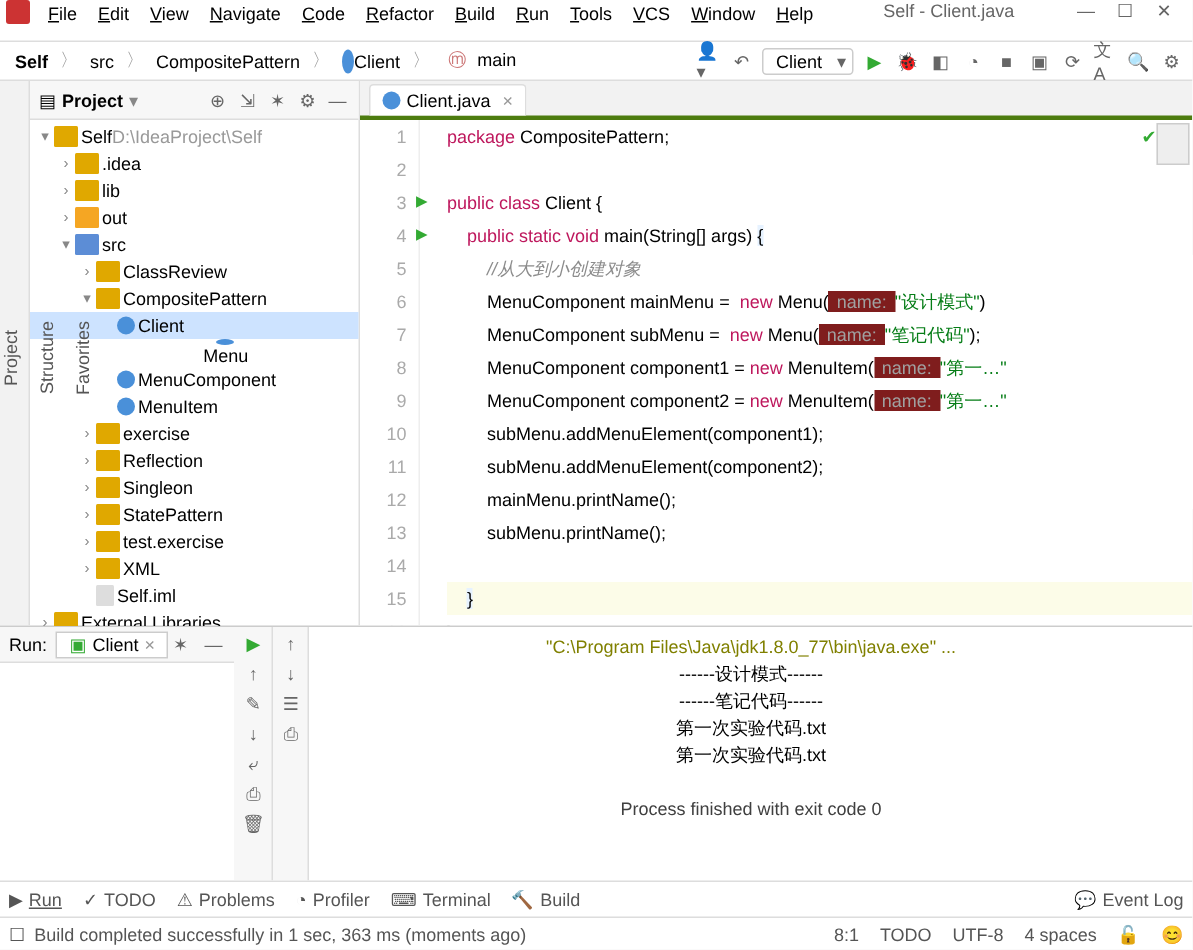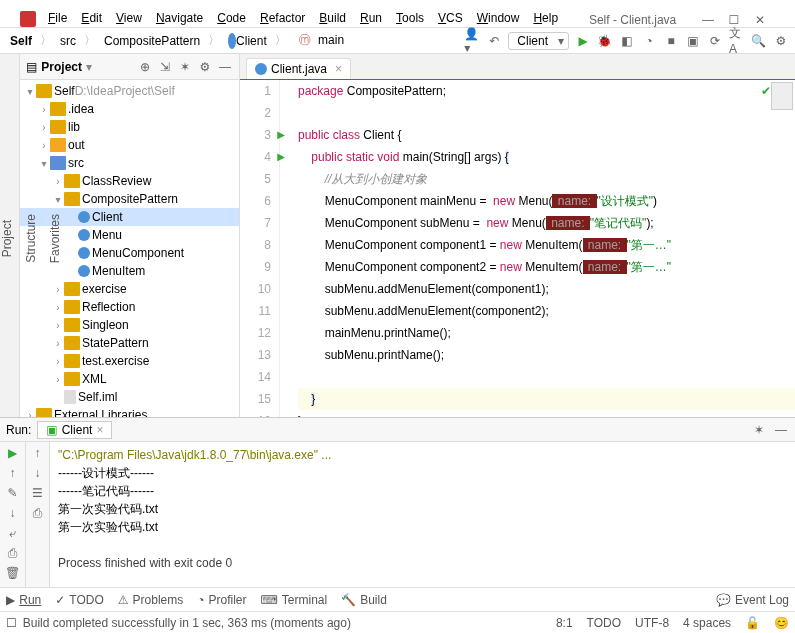--- a/index.html
+++ b/index.html
@@ -1,17 +1,17 @@
 <!DOCTYPE html>
 <html><head>
 <meta charset="utf-8">
 <style>
 * { margin: 0; padding: 0; box-sizing: border-box; font-family: "Segoe UI", Arial, sans-serif; font-size: 12px; }
 body { background: #f2f2f2; width: 795px; height: 633px; overflow: hidden; display: flex; flex-direction: column; }
-.titlebar { height: 28px; background: #fff; display: flex; align-items: flex-end; padding: 0 20px; border-bottom: 1px solid #ddd; }
+.titlebar { height: 28px; background: #fff; display: flex; align-items: flex-start; padding: 0 4px; border-bottom: 1px solid #ddd; }
 .titlebar .logo { width: 16px; height: 16px; background: #c33; border-radius: 2px; margin-right: 6px; }
 .titlebar .menus { display: flex; gap: 2px; }
 .titlebar .menus span { padding: 2px 6px; cursor: pointer; }
 .titlebar .title { flex: 1; text-align: center; color: #666; }
 .titlebar .winbtns { display: flex; gap: 12px; padding-right: 8px; }
 .titlebar .winbtns span { width: 14px; text-align: center; cursor: pointer; color: #666; }
 
 .navbar { height: 26px; background: #fff; display: flex; align-items: center; padding: 0 6px; border-bottom: 1px solid #ddd; }
 .crumb { display: flex; align-items: center; gap: 2px; }
 .crumb span { padding: 1px 4px; cursor: pointer; border-radius: 2px; }
@@ -35,38 +35,38 @@
 .tree-node .arrow { width: 12px; text-align: center; color: #888; font-size: 10px; }
 .tree-node .ticon { width: 16px; height: 14px; display: inline-block; margin-right: 2px; }
 .ticon.folder { background: #e0a800; border-radius: 1px; }
 .ticon.folder.blue { background: #5c8dd6; }
 .ticon.folder.orange { background: #f5a623; }
 .ticon.class-icon { background: #4a90d9; border-radius: 50%; width: 12px; height: 12px; }
 .ticon.file-icon { background: #ddd; border-radius: 1px; width: 12px; height: 14px; }
 .tree-node .muted { color: #999; }
 
 .editor-area { flex: 1; display: flex; flex-direction: column; overflow: hidden; position: relative; }
-.editor-tabs { height: 26px; display: flex; align-items: flex-end; background: #f2f2f2; border-bottom: 1px solid #4d7c0f; padding-left: 6px; }
+.editor-tabs { height: 26px; display: flex; align-items: flex-end; background: #f2f2f2; border-bottom: 3px solid #4d7c0f; padding-left: 6px; }
 .editor-tab { background: #fff; border: 1px solid #ddd; border-bottom: none; padding: 3px 8px; display: flex; align-items: center; gap: 4px; border-radius: 3px 3px 0 0; }
 .editor { flex: 1; display: flex; background: #fff; font-family: Consolas, monospace; overflow: hidden; position: relative; }
 .gutter { width: 40px; text-align: right; padding-right: 8px; color: #aaa; background: #fff; border-right: 1px solid #eee; }
 .gutter div { height: 22px; line-height: 22px; position: relative; }
 .gutter .runmark::after { content: "▶"; color: #3a3; position: absolute; right: -14px; font-size: 10px; }
 .code { flex: 1; padding-left: 18px; overflow: hidden; }
 .code div.line { height: 22px; line-height: 22px; white-space: pre; }
 .kw { color: #be185d; font-weight: normal; }
 .str { color: #067d17; }
 .cmt { color: #8c8c8c; font-style: italic; }
 .hint { color: #a0a0a0; background: #7f1d1d; padding: 0 2px; }
 .hl { background: #e6f2ff; }
 .caret-line { background: #fcfce8; }
 .check { position: absolute; right: 24px; top: 4px; color: #3a3; }
 .minimap { position: absolute; right: 2px; top: 2px; width: 22px; height: 28px; background: #eee; border: 1px solid #ccc; }
 
-.run-panel { height: 170px; border-top: 1px solid #ccc; background: #fff; display: flex; flex-direction: column; }
+.run-panel { height: 170px; border-top: 1px solid #ccc; background: #fff; display: flex; flex-direction: row; text-align: center; }
 .run-header { height: 24px; display: flex; align-items: center; padding: 0 6px; background: #f7f7f7; border-bottom: 1px solid #ddd; }
 .run-tab { background: #fff; border: 1px solid #ccc; padding: 1px 8px; display: flex; align-items: center; gap: 4px; margin-left:6px;}
 .run-header .right { margin-left: auto; display: flex; gap: 6px; }
 .run-body { flex: 1; display: flex; }
 .run-tools { width: 26px; background: #f7f7f7; border-right: 1px solid #ddd; display: flex; flex-direction: column; align-items: center; padding-top: 4px; gap: 6px; }
 .run-tools span { cursor: pointer; color: #666; }
 .run-out { flex: 1; font-family: Consolas, monospace; padding: 4px 8px; line-height: 18px; overflow: hidden; }
 .run-out .cmd { color: #808000; }
 .run-out .ok { color: #404040; }
 
@@ -188,21 +188,21 @@
         <div class="tree-node" style="padding-left: 32px;">
           <span class="arrow">▾</span>
           <span class="ticon folder"></span>
           <span>CompositePattern</span>
         </div>
         <div class="tree-node selected" style="padding-left: 46px;">
           <span class="arrow"></span>
           <span class="ticon class-icon"></span>
           <span>Client</span>
         </div>
-        <div class="tree-node" style="padding-left: 46px;">
+        <div class="tree-node" style="padding-left: 46px; flex-direction: column;">
           <span class="arrow"></span>
           <span class="ticon class-icon"></span>
           <span>Menu</span>
         </div>
         <div class="tree-node" style="padding-left: 46px;">
           <span class="arrow"></span>
           <span class="ticon class-icon"></span>
           <span>MenuComponent</span>
         </div>
         <div class="tree-node" style="padding-left: 46px;">

